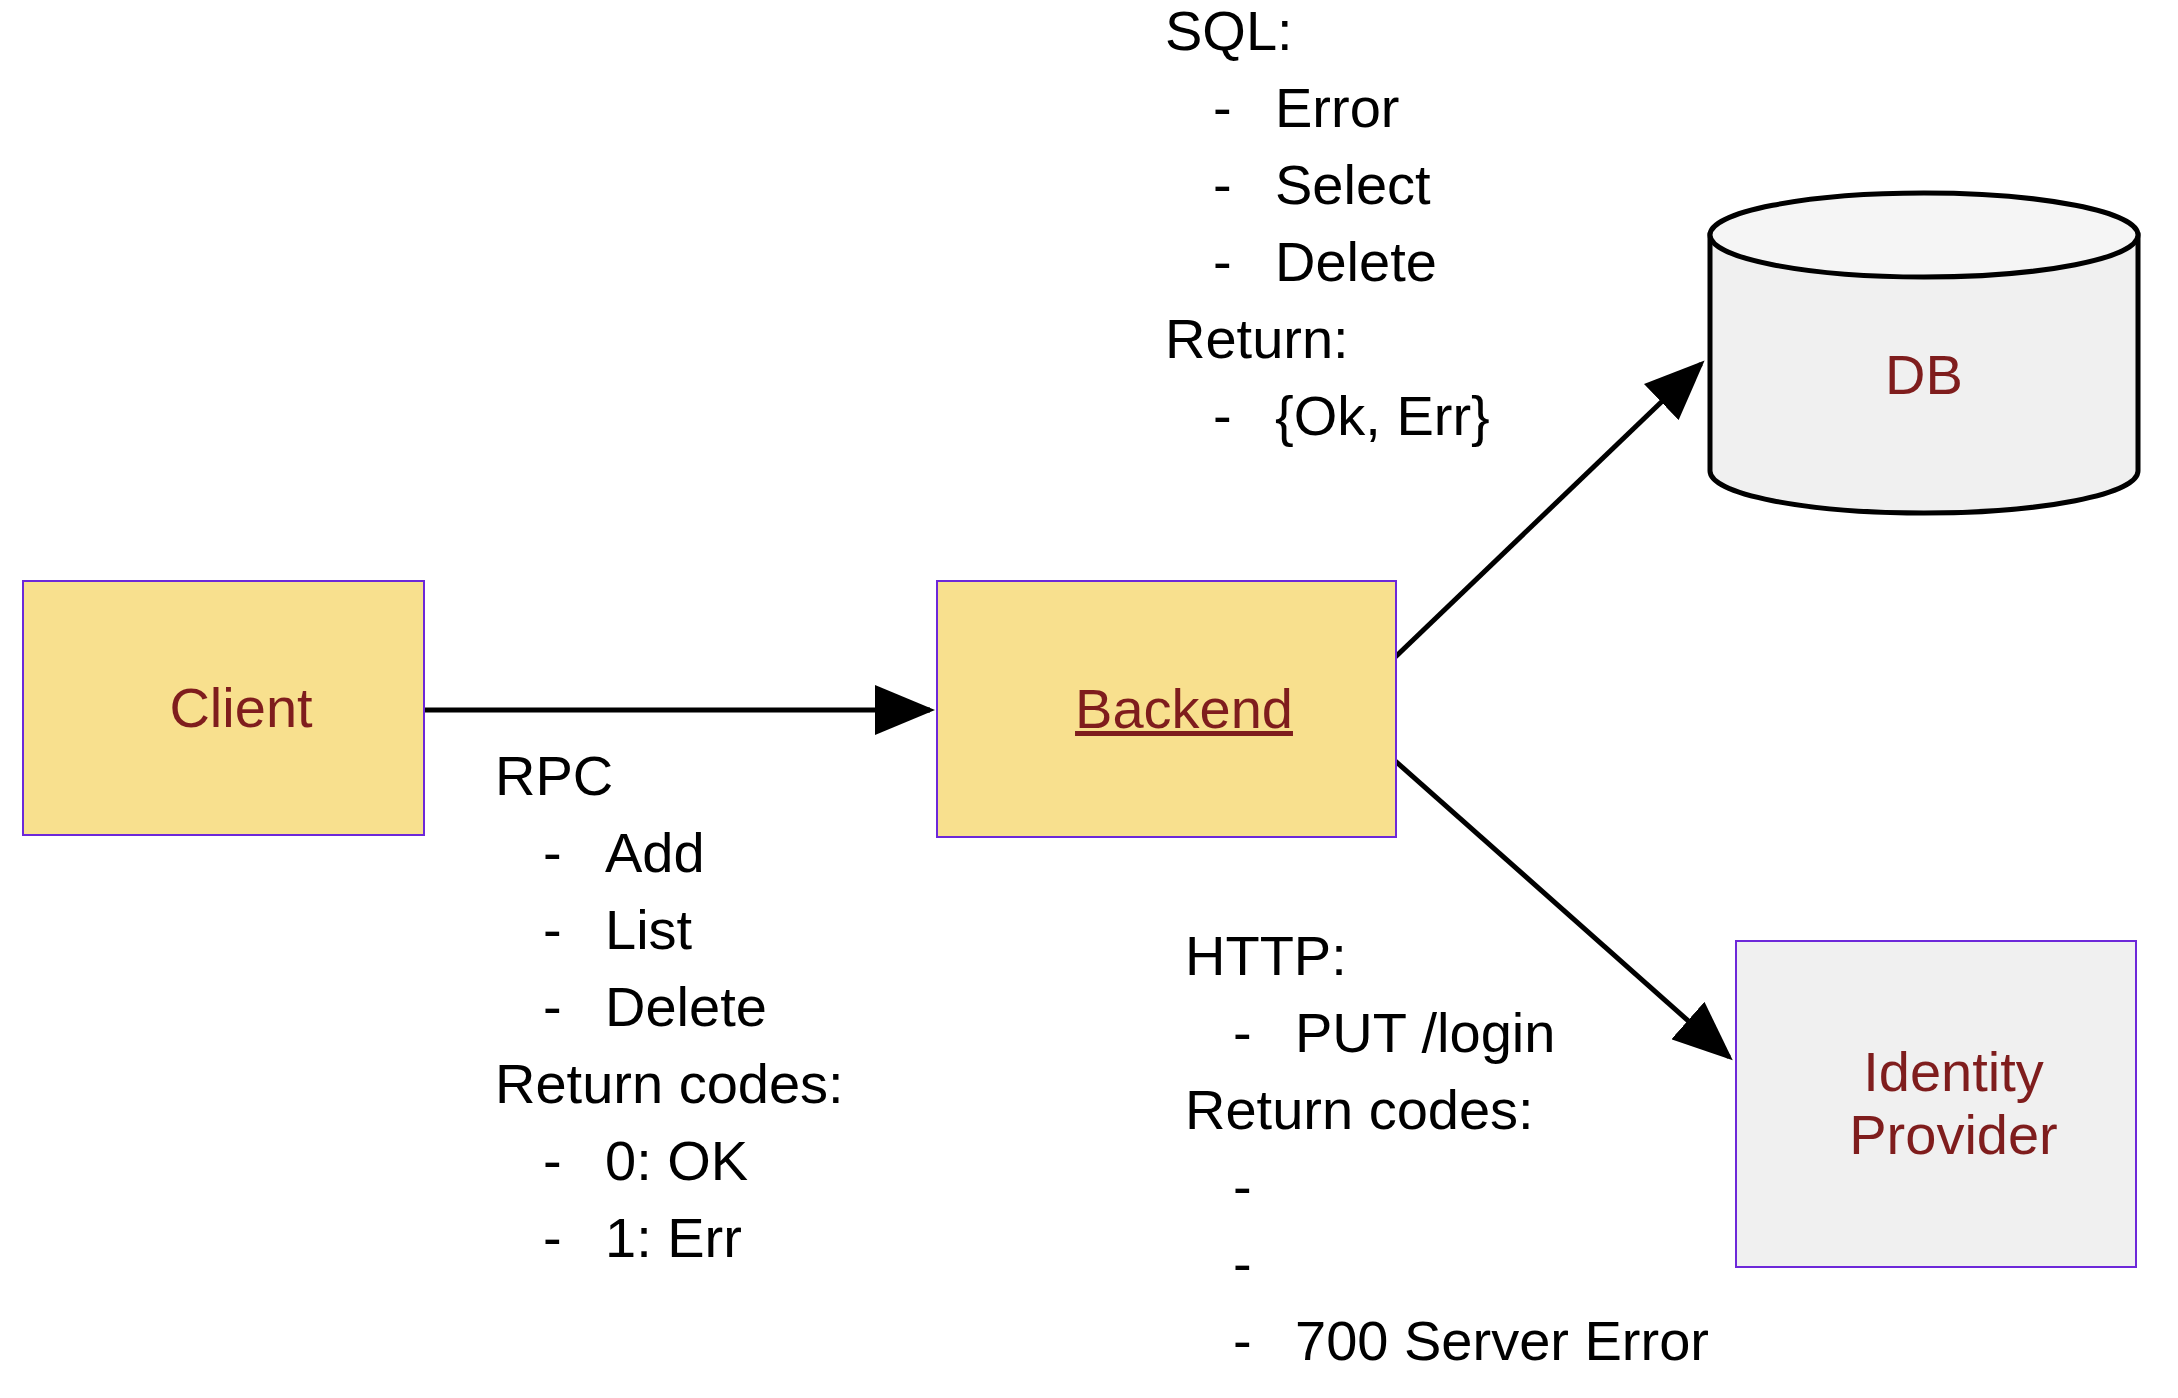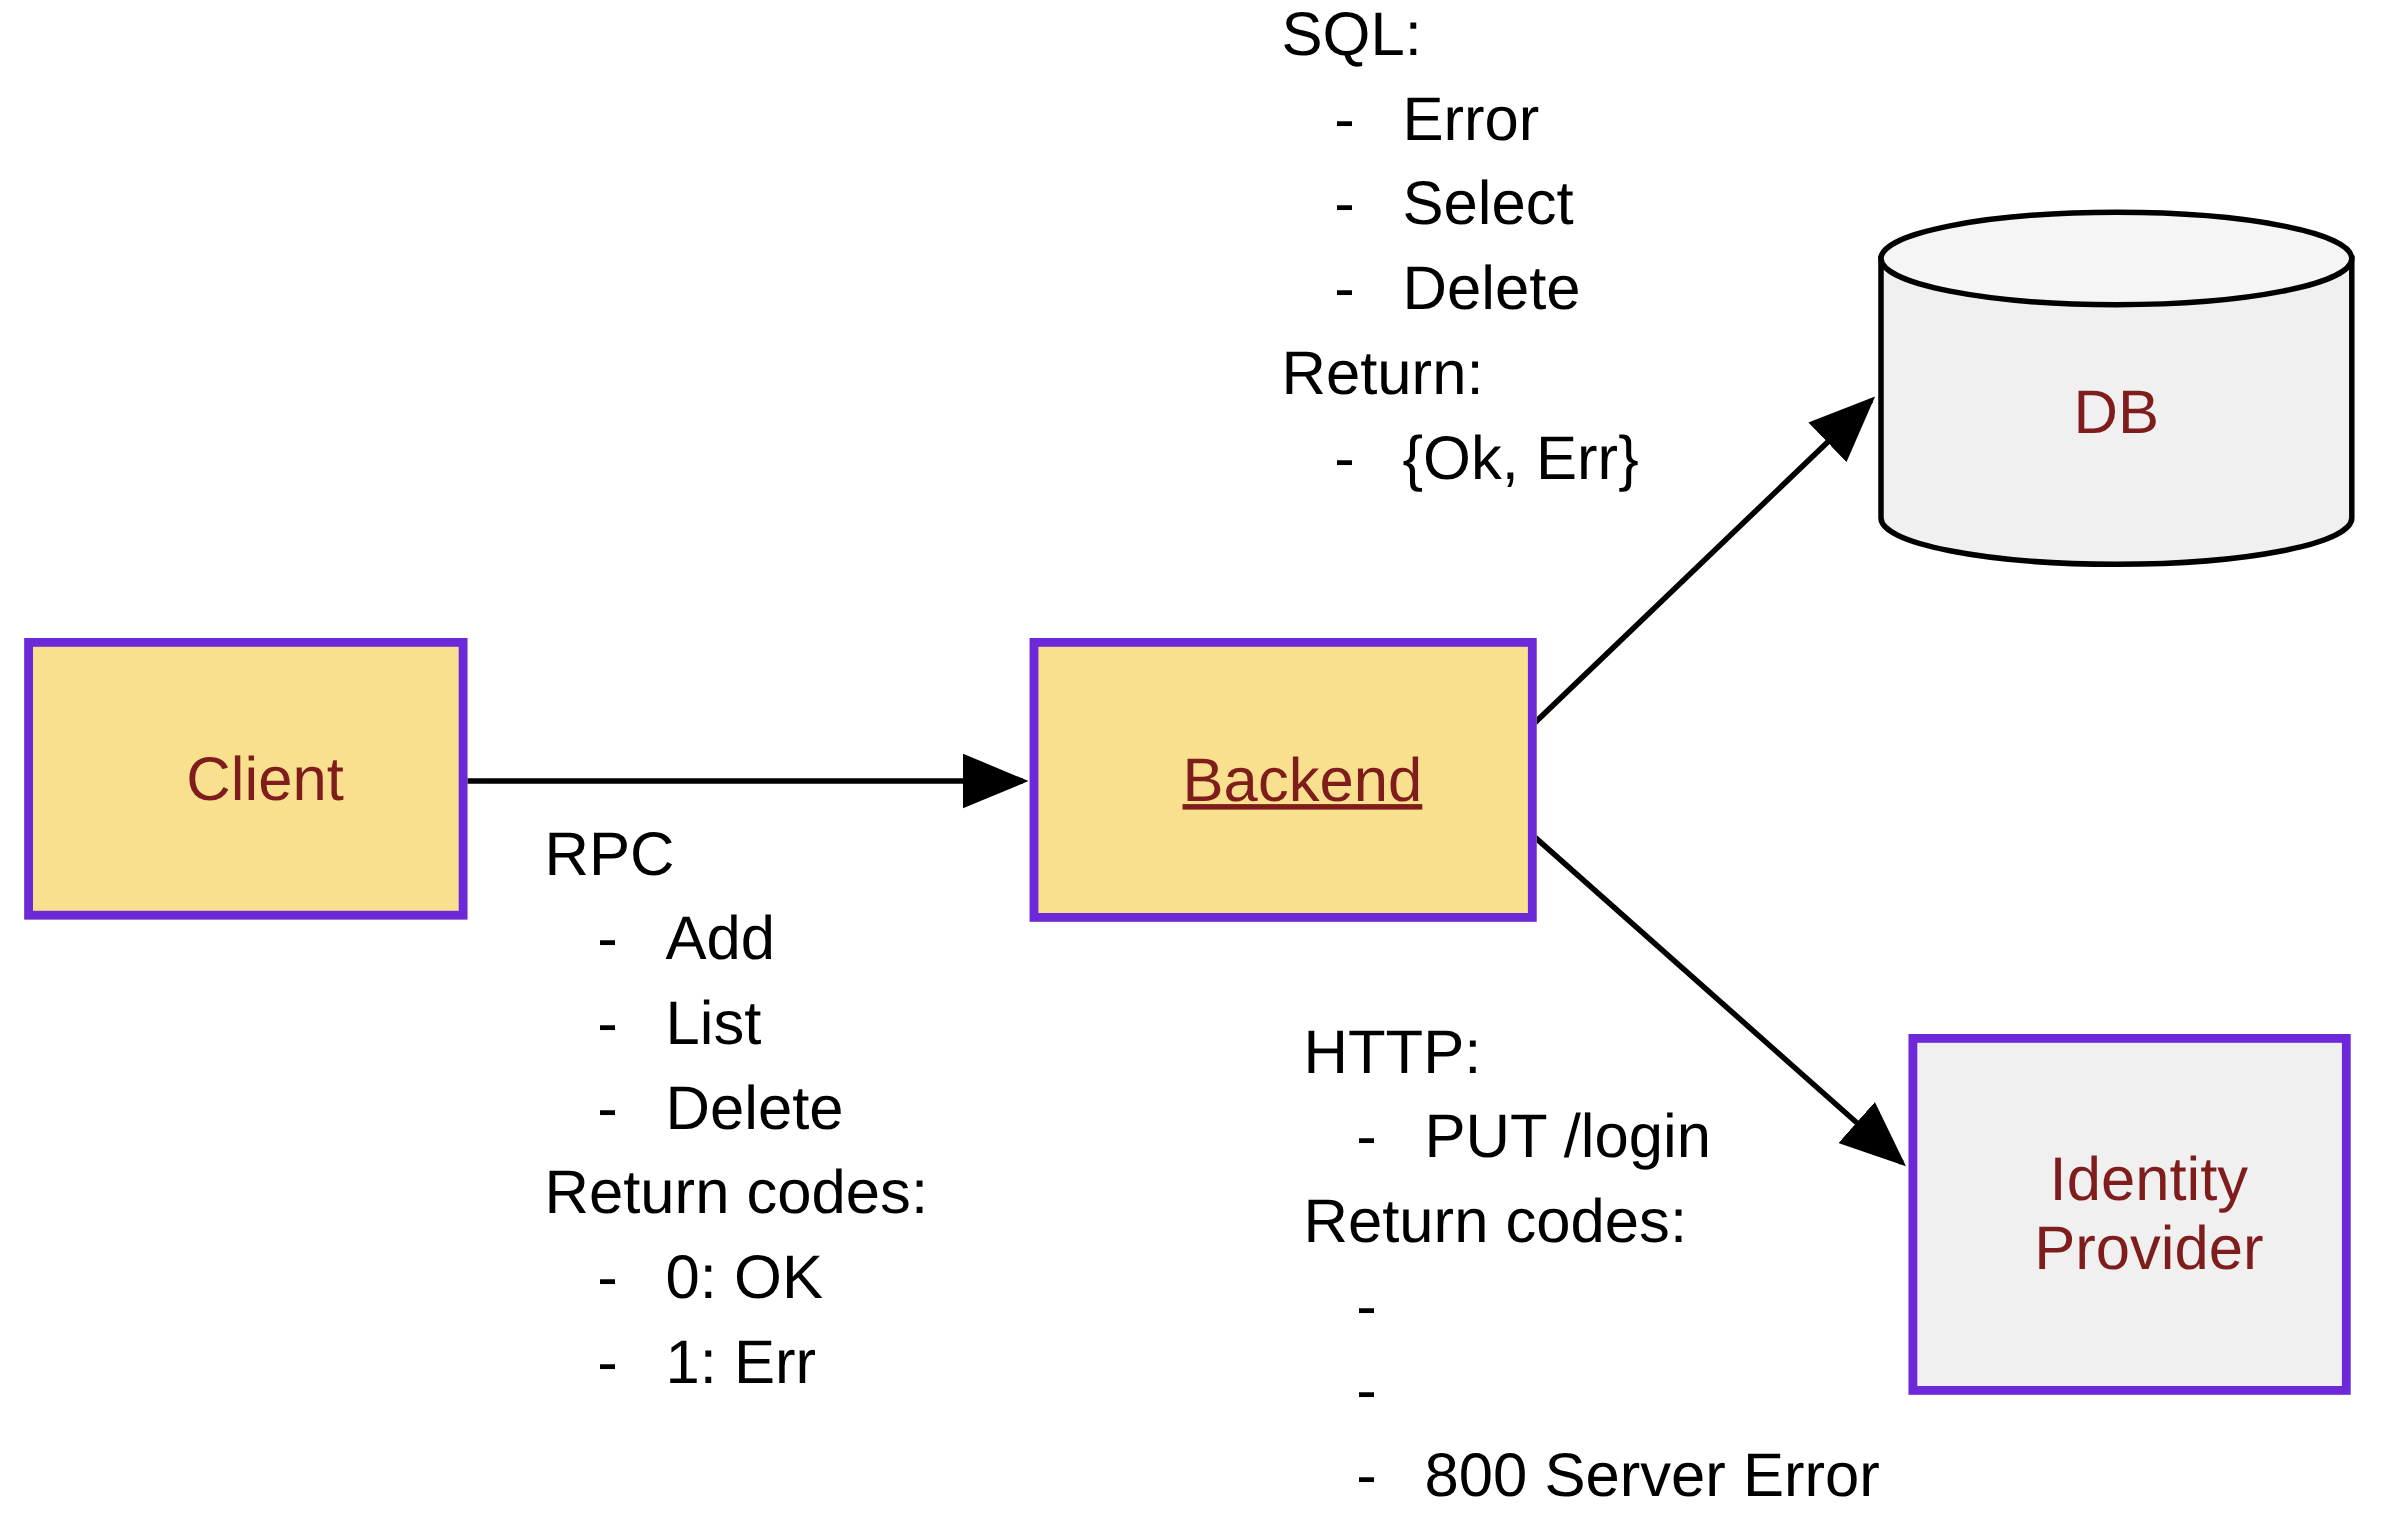--- a/index.html
+++ b/index.html
@@ -30,21 +30,21 @@
     display: flex;
     align-items: center;
     justify-content: center;
     text-align: center;
     color: #7f1d1d;
     font-size: 56px;
     line-height: 1.12;
     font-family: "Liberation Sans", sans-serif;
   }
   .node-box {
-    border: 8px solid #6d28d9;
+    border: 2px solid #6d28d9;
     padding-left: 35px;
   }
   .node-client {
     left: 22px;
     top: 580px;
     width: 403px;
     height: 256px;
     background: #f8e08e;
   }
   .node-backend {
@@ -197,17 +197,17 @@
     </div>
     <div class="annot-title">Return codes:</div>
     <div class="annot-row">
       <span class="annot-bullet">-</span>
     </div>
     <div class="annot-row">
       <span class="annot-bullet">-</span>
     </div>
     <div class="annot-row">
       <span class="annot-bullet">-</span>
-      <span class="annot-text">800 Server Error</span>
+      <span class="annot-text">700 Server Error</span>
     </div>
   </div>
 
 </div>
 
 </body></html>

